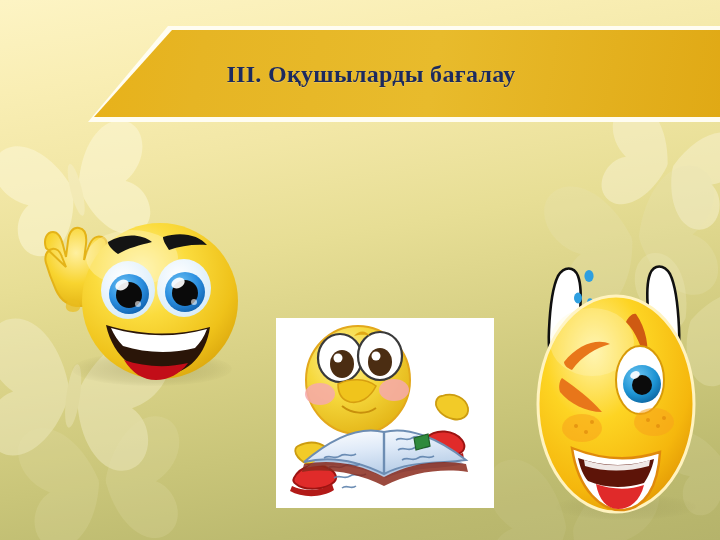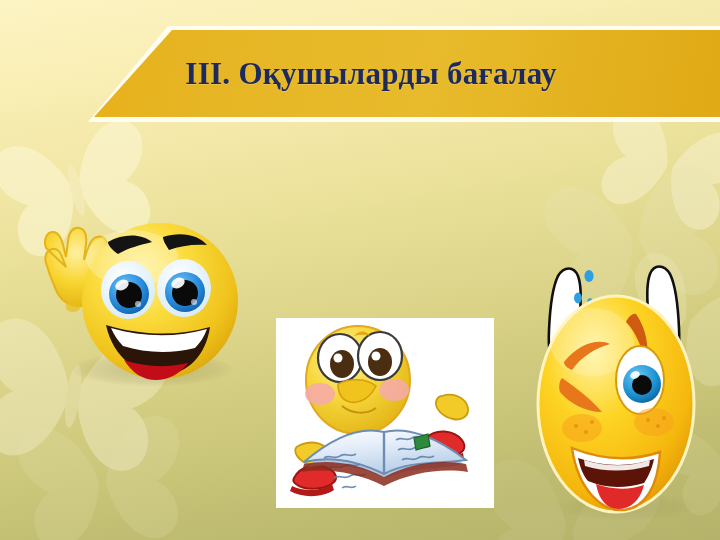--- a/index.html
+++ b/index.html
@@ -43,21 +43,21 @@
     background:linear-gradient(100deg,#e9ae10 0%, #e6b524 28%, #e8bb2c 60%, #e0a915 100%);
     -webkit-clip-path:polygon(172px 4px, 720px 4px, 720px 91px, 94px 91px);
     clip-path:polygon(172px 4px, 720px 4px, 720px 91px, 94px 91px);
   }
   #banner-title{
     position:absolute;left:0;top:0;width:720px;height:96px;
     display:flex;align-items:center;justify-content:center;
     padding-left:22px;box-sizing:border-box;
     color:#1c2a5e;
     font-family:"Liberation Serif", serif;
-    font-weight:bold;font-size:31px;letter-spacing:.3px;
+    font-weight:bold;font-size:24px;letter-spacing:.3px;
     text-shadow:0 1px 0 rgba(255,255,255,.18);
     white-space:nowrap;
   }
 
   
   .art{position:absolute;}
 
   
   #book-card{
     position:absolute;left:276px;top:318px;width:218px;height:190px;

